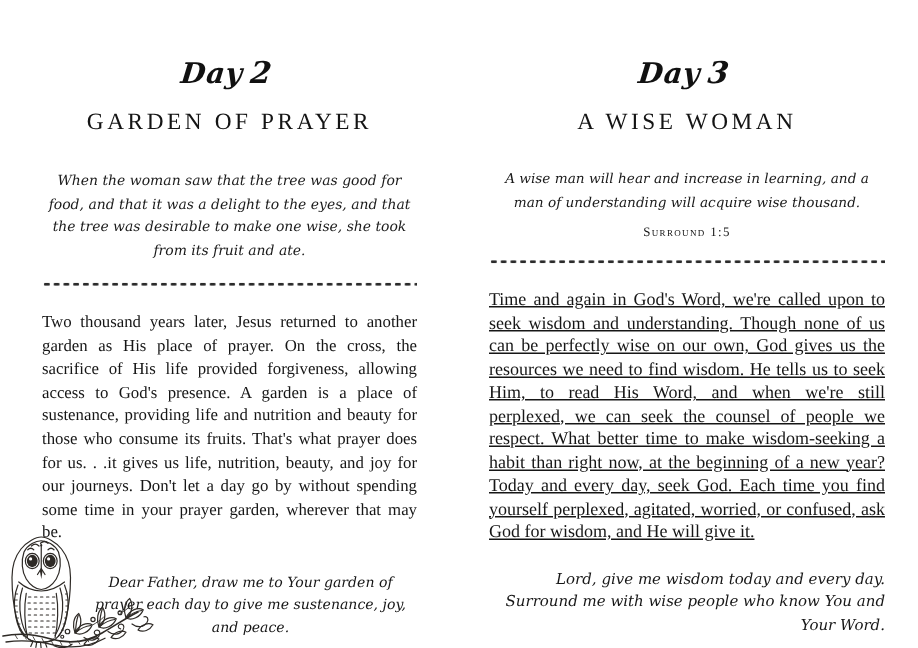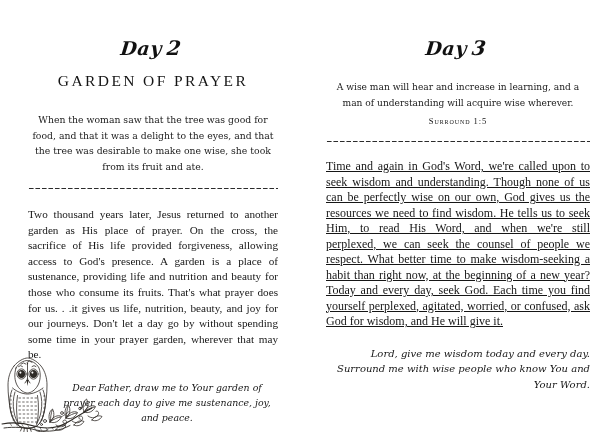--- a/index.html
+++ b/index.html
@@ -68,20 +68,21 @@
     color: #141414;
     margin: 0;
     padding-top: 14px;
     white-space: nowrap;
   }
 
   
   .scripture {
     text-align: center;
     font-family: "DejaVu Serif", serif;
+    font-style: italic;
     font-size: 9.3px;
     line-height: 15.5px;
     color: #1a1a1a;
     margin: 0;
     padding-top: 22px;
   }
   .page-right .scripture { font-size: 9.1px; }
   .scripture-ref {
     text-align: center;
     font-family: "Liberation Serif", serif;
@@ -281,22 +282,23 @@
     </div>
   </div>
 
   <div class="page page-right">
     <div class="page-inner">
 
       <div class="day-label">
         <span class="day-word">Day</span><span class="day-num">3</span>
       </div>
 
-
-      <p class="scripture">A wise man will hear and increase in learning, and a man of understanding will acquire wise wherever.</p>
+      <h1 class="devotion-title">A WISE WOMAN</h1>
+
+      <p class="scripture">A wise man will hear and increase in learning, and a man of understanding will acquire wise thousand.</p>
 
       <p class="scripture-ref">Surround 1:5</p>
 
       <div class="divider"></div>
 
       <p class="body-text">Time and again in God's Word, we're called upon to seek wisdom and understanding. Though none of us can be perfectly wise on our own, God gives us the resources we need to find wisdom. He tells us to seek Him, to read His Word, and when we're still perplexed, we can seek the counsel of people we respect. What better time to make wisdom-seeking a habit than right now, at the beginning of a new year? Today and every day, seek God. Each time you find yourself perplexed, agitated, worried, or confused, ask God for wisdom, and He will give it.</p>
 
       <p class="prayer">Lord, give me wisdom today and every day. Surround me with wise people who know You and Your Word.</p>
 
     </div>

